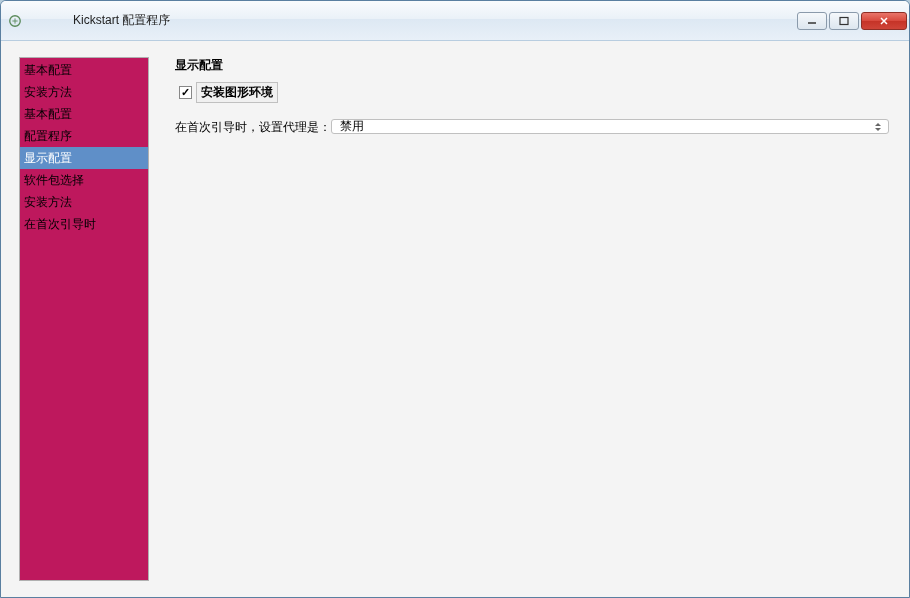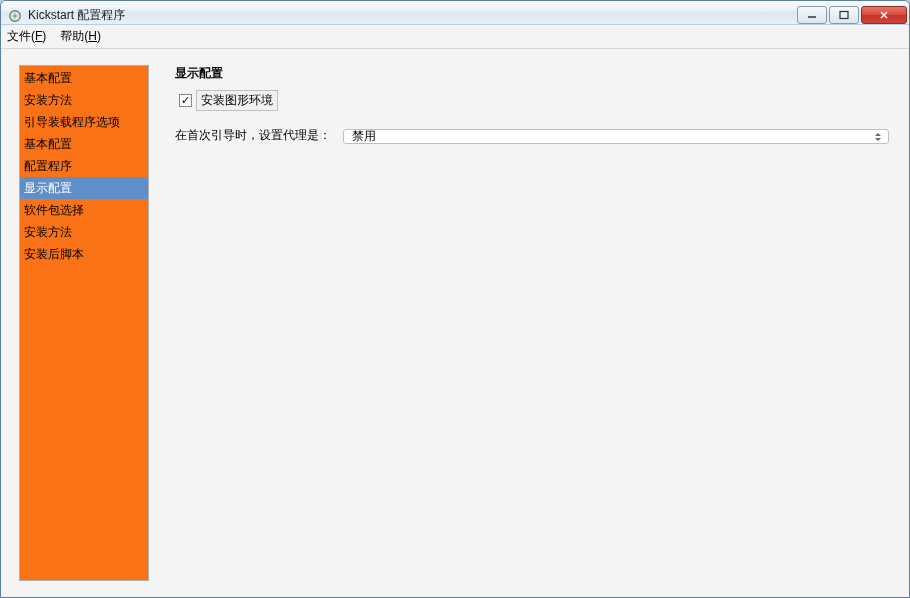--- a/index.html
+++ b/index.html
@@ -19,27 +19,28 @@
       width: 910px;
       height: 598px;
       background: #fff;
       border: 1px solid #5a7fa0;
       border-radius: 6px 6px 0 0;
       display: flex;
       flex-direction: column;
       box-shadow: 0 0 8px rgba(0,0,0,0.2);
     }
     .titlebar {
-      height: 24px;
+      height: 40px;
       background: linear-gradient(to bottom, #f9fbfd 0%, #eaf1f8 45%, #dde8f3 46%, #e8f0f8 100%);
       border-bottom: 1px solid #b8cde0;
       display: flex;
-      align-items: flex-end;
+      align-items: center;
       padding: 0 2px 0 6px;
       border-radius: 5px 5px 0 0;
+      gap: 45px;
     }
     .titlebar-icon {
       width: 16px;
       height: 16px;
       margin-right: 5px;
       display: flex;
       align-items: center;
       justify-content: center;
     }
     .titlebar-icon svg {
@@ -94,21 +95,21 @@
     .content {
       flex: 1;
       display: flex;
       padding: 16px 0 16px 18px;
       background: #f4f4f4;
       overflow: hidden;
     }
     .sidebar {
       width: 130px;
       border: 1px solid #b0b0b0;
-      background: #f97316;
+      background: #be185d;
       overflow-y: auto;
       padding: 1px 0;
     }
     .sidebar-item {
       padding: 2px 4px;
       cursor: pointer;
       color: #000;
       font-size: 12px;
       line-height: 18px;
       white-space: nowrap;
@@ -125,20 +126,21 @@
       font-weight: bold;
       color: #000;
       margin-bottom: 8px;
       font-size: 12px;
     }
     .checkbox-row {
       display: flex;
       align-items: center;
       margin-bottom: 16px;
       margin-left: 4px;
+      font-weight: bold;
     }
     .checkbox {
       width: 13px;
       height: 13px;
       border: 1px solid #888;
       background: #fff;
       margin-right: 4px;
       display: flex;
       align-items: center;
       justify-content: center;
@@ -151,22 +153,21 @@
       line-height: 1;
     }
     .checkbox-label {
       border: 1px solid #c0c0c0;
       padding: 1px 4px;
       background: #f0f0f0;
       font-size: 12px;
     }
     .form-row {
       display: flex;
-      align-items: flex-end;
-      gap: 12px;
+      align-items: flex-start;
     }
     .form-label {
       font-size: 12px;
       color: #000;
       white-space: nowrap;
     }
     .select-wrap {
       flex: 1;
       position: relative;
     }
@@ -229,41 +230,32 @@
           </svg>
       </div>
       <div class="win-btn close">
         <svg viewBox="0 0 10 10">
             <path d="M2 2 L8 8 M8 2 L2 8" stroke="#fff" stroke-width="1.5"></path>
           </svg>
       </div>
     </div>
   </div>
 
-  <div class="menubar">
-    <span class="menu-item">
-      <span>文件</span>(<span class="accel">F</span>)
-    </span>
-    <span class="menu-item">
-      <span>帮助</span>(<span class="accel">H</span>)
-    </span>
-  </div>
 
   <div class="content">
 
     <div class="sidebar" id="sidebar">
         <div class="sidebar-item">基本配置</div>
         <div class="sidebar-item">安装方法</div>
-        <div class="sidebar-item">引导装载程序选项</div>
         <div class="sidebar-item">基本配置</div>
         <div class="sidebar-item">配置程序</div>
         <div class="sidebar-item selected">显示配置</div>
         <div class="sidebar-item">软件包选择</div>
         <div class="sidebar-item">安装方法</div>
-        <div class="sidebar-item">安装后脚本</div>
+        <div class="sidebar-item">在首次引导时</div>
       </div>
 
     <div class="main-panel">
       <div class="section-title">显示配置</div>
 
       <div class="checkbox-row">
         <div class="checkbox checked"></div>
         <span class="checkbox-label">安装图形环境</span>
       </div>
 

